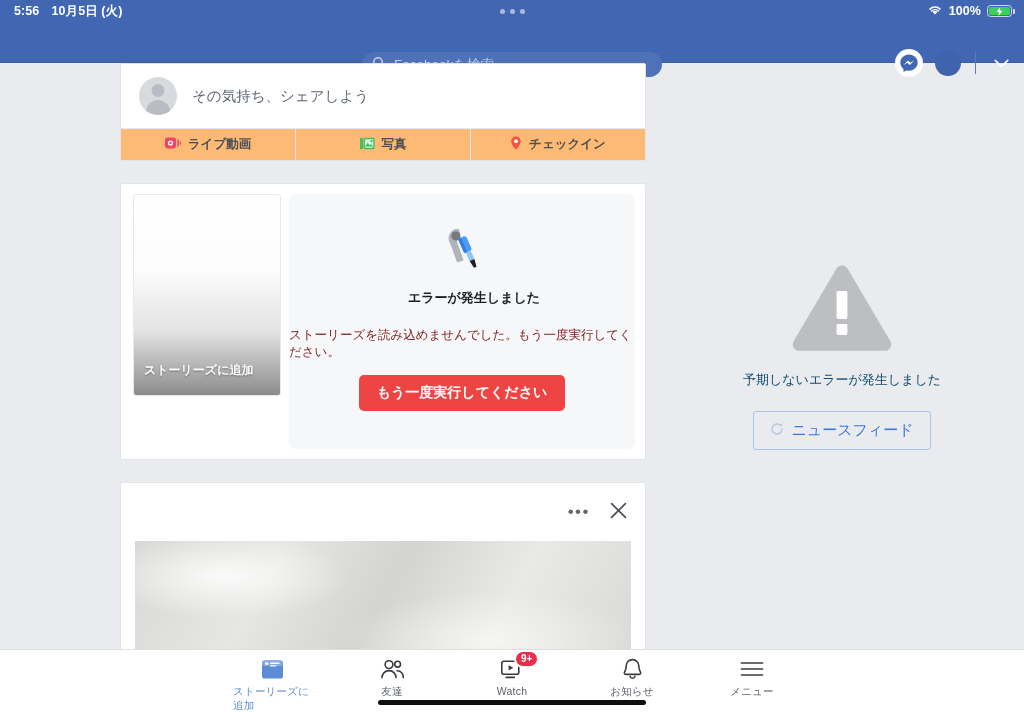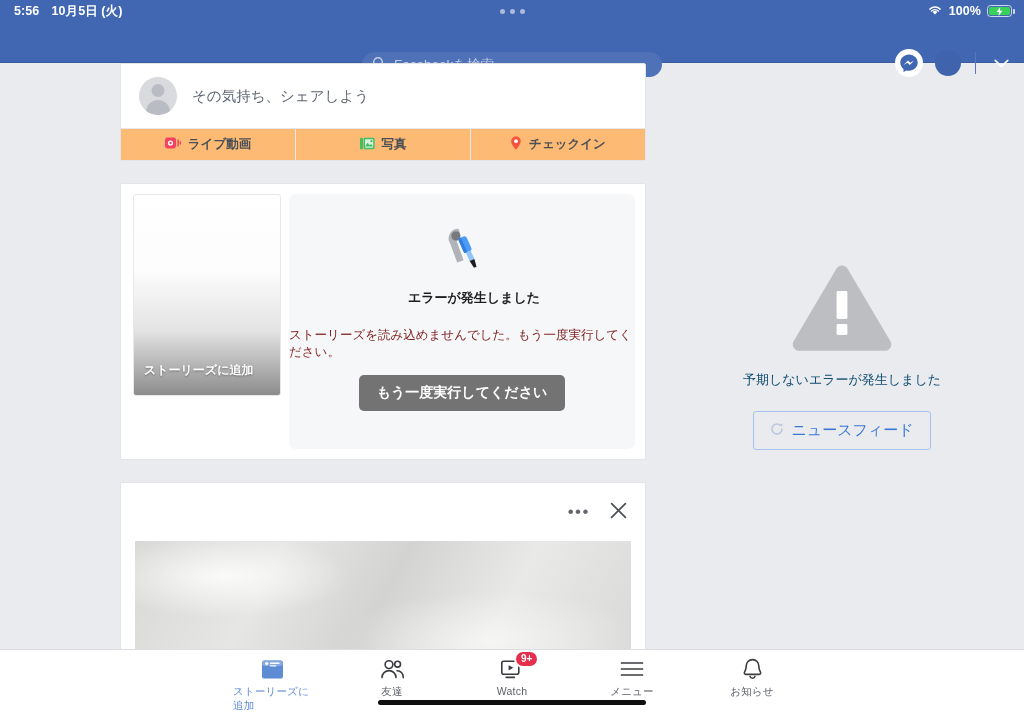--- a/index.html
+++ b/index.html
@@ -90,21 +90,21 @@
     font-size: 12px; font-weight: bold; text-shadow: 0 1px 2px rgba(0,0,0,.35);
   }
   .story-error {
     flex: 1; border-radius: 7px; background: #f6f7f8;
     display: flex; flex-direction: column; align-items: center; justify-content: center;
     gap: 0; padding-bottom: 6px;
   }
   .err-title { font-size: 13px; font-weight: bold; color: #1c1e21; margin-top: 12px; margin-left: 24px; }
   .err-sub { font-size: 12.5px; color: #7f1d1d; margin-top: 20px; }
   .err-btn {
-    margin-top: 14px; background: #737373; color: #ffffff; border: none;
+    margin-top: 14px; background: #ef4444; color: #ffffff; border: none;
     border-radius: 5px; padding: 9px 18px; font-size: 14px; font-weight: bold;
     font-family: inherit; cursor: pointer;
   }
 
   
   .post-card { margin-top: 22px; height: 230px; overflow: hidden; position: relative; }
   .post-head { height: 58px; display: flex; align-items: center; justify-content: flex-end;
                gap: 20px; padding: 0 18px 0 0; }
   .post-dots { letter-spacing: 1.5px; color: #63666c; font-size: 17px; line-height: 10px; }
   .post-x { color: #4b4f56; }
@@ -354,36 +354,36 @@
             <path d="M8.6 6.2 L13.4 8.8 L8.6 11.4 Z" fill="#3a3c40"></path>
             <line x1="6.2" y1="18.4" x2="14.4" y2="18.4" stroke="#3a3c40" stroke-width="1.6" stroke-linecap="round"></line>
           </svg>
           <span class="badge">9+</span>
         </span>
         <span class="tab-label">Watch</span>
       </div>
 
       <div class="tab">
         <span class="tab-ico">
+          <svg width="21" height="22" viewBox="0 0 21 22">
+            <path d="M10.5 1.6c-3.7 0-6.3 2.9-6.3 6.5 0 4.3-1.9 5.6-1.9 7 0 .8.6 1.3 1.5 1.3h13.4c.9 0 1.5-.5 1.5-1.3 0-1.4-1.9-2.7-1.9-7 0-3.6-2.6-6.5-6.3-6.5z" stroke="#3a3c40" stroke-width="1.6" fill="none" stroke-linejoin="round"></path>
+            <path d="M8 18.4a2.6 2.6 0 0 0 5 0" stroke="#3a3c40" stroke-width="1.6" fill="none" stroke-linecap="round"></path>
+          </svg>
+        </span>
+        <span class="tab-label">お知らせ</span>
+      </div>
+
+      <div class="tab">
+        <span class="tab-ico">
           <svg width="24" height="18" viewBox="0 0 24 18">
             <line x1="1.5" y1="3" x2="22.5" y2="3" stroke="#3a3c40" stroke-width="1.7" stroke-linecap="round"></line>
             <line x1="1.5" y1="9" x2="22.5" y2="9" stroke="#3a3c40" stroke-width="1.7" stroke-linecap="round"></line>
             <line x1="1.5" y1="15" x2="22.5" y2="15" stroke="#3a3c40" stroke-width="1.7" stroke-linecap="round"></line>
           </svg>
         </span>
         <span class="tab-label">メニュー</span>
       </div>
 
-      <div class="tab">
-        <span class="tab-ico">
-          <svg width="21" height="22" viewBox="0 0 21 22">
-            <path d="M10.5 1.6c-3.7 0-6.3 2.9-6.3 6.5 0 4.3-1.9 5.6-1.9 7 0 .8.6 1.3 1.5 1.3h13.4c.9 0 1.5-.5 1.5-1.3 0-1.4-1.9-2.7-1.9-7 0-3.6-2.6-6.5-6.3-6.5z" stroke="#3a3c40" stroke-width="1.6" fill="none" stroke-linejoin="round"></path>
-            <path d="M8 18.4a2.6 2.6 0 0 0 5 0" stroke="#3a3c40" stroke-width="1.6" fill="none" stroke-linecap="round"></path>
-          </svg>
-        </span>
-        <span class="tab-label">お知らせ</span>
-      </div>
-
     </div>
     <div class="home-ind"></div>
   </div>
 
 </div>
 
 </body></html>

